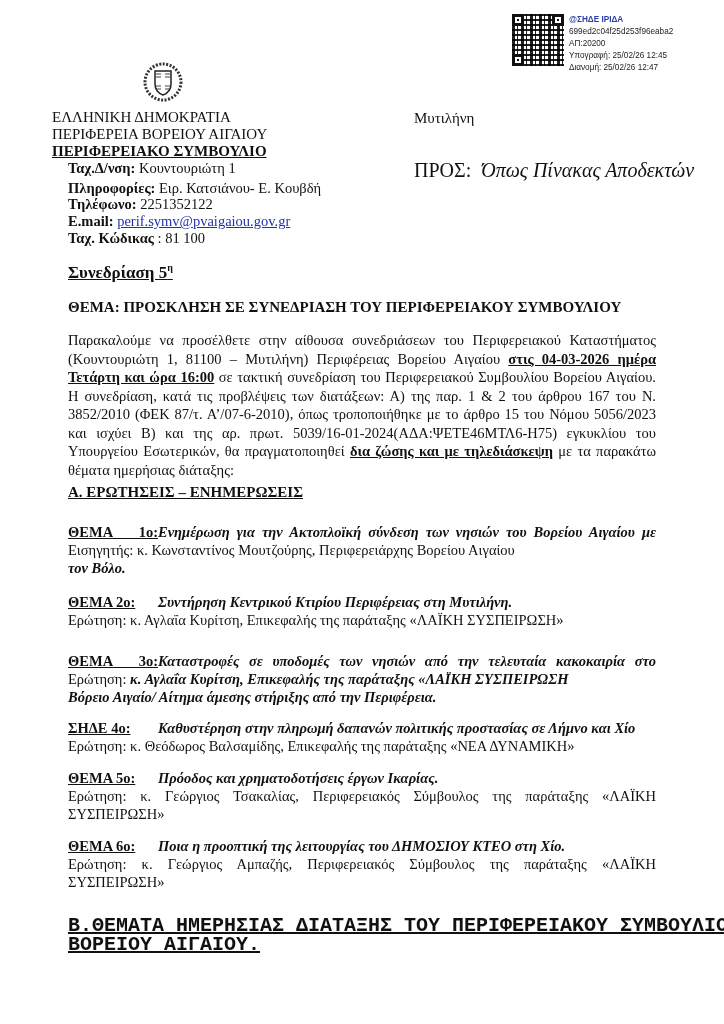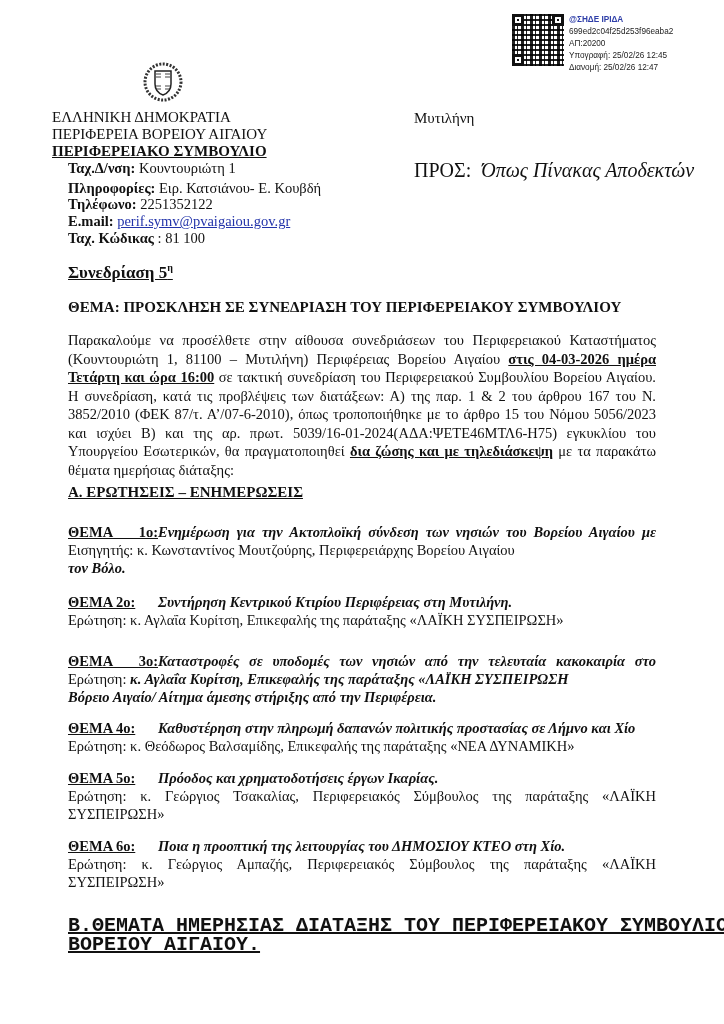--- a/index.html
+++ b/index.html
@@ -145,21 +145,21 @@
   <span class="row">Ερώτηση:  κ. Αγλαΐα Κυρίτση, Επικεφαλής της παράταξης «ΛΑΪΚΗ ΣΥΣΠΕΙΡΩΣΗ»</span>
 </div>
 
 <div class="abs topic" style="top:652px">
   <span class="jline"><span class="lbl">ΘΕΜΑ 3ο:</span><span class="ttl">Καταστροφές σε υποδομές των νησιών από την τελευταία κακοκαιρία στο</span></span>
   <span class="row"><span>Ερώτηση:  </span><span class="ttl">κ. Αγλαΐα Κυρίτση, Επικεφαλής της παράταξης «ΛΑΪΚΗ ΣΥΣΠΕΙΡΩΣΗ</span></span>
   <span class="row ttl">Βόρειο Αιγαίο/ Αίτημα άμεσης στήριξης από την Περιφέρεια.</span>
 </div>
 
 <div class="abs topic" style="top:719px">
-  <span class="row"><span class="lbl">ΘΕΜΑ 4ο:</span><span class="ttl">Καθυστέρηση στην πληρωμή δαπανών πολιτικής προστασίας σε Λήμνο και Χίο</span></span>
+  <span class="row"><span class="lbl">ΣΗΔΕ 4ο:</span><span class="ttl">Καθυστέρηση στην πληρωμή δαπανών πολιτικής προστασίας σε Λήμνο και Χίο</span></span>
   <span class="row">Ερώτηση:  κ. Θεόδωρος Βαλσαμίδης,  Επικεφαλής της παράταξης «ΝΕΑ ΔΥΝΑΜΙΚΗ»</span>
 </div>
 
 <div class="abs topic" style="top:769px">
   <span class="row"><span class="lbl">ΘΕΜΑ 5ο:</span><span class="ttl">Πρόοδος και χρηματοδοτήσεις   έργων Ικαρίας.</span></span>
   <span class="jline">Ερώτηση:   κ. Γεώργιος Τσακαλίας, Περιφερειακός Σύμβουλος της παράταξης «ΛΑΪΚΗ</span>
   <span class="row">ΣΥΣΠΕΙΡΩΣΗ»</span>
 </div>
 
 <div class="abs topic" style="top:837px">

